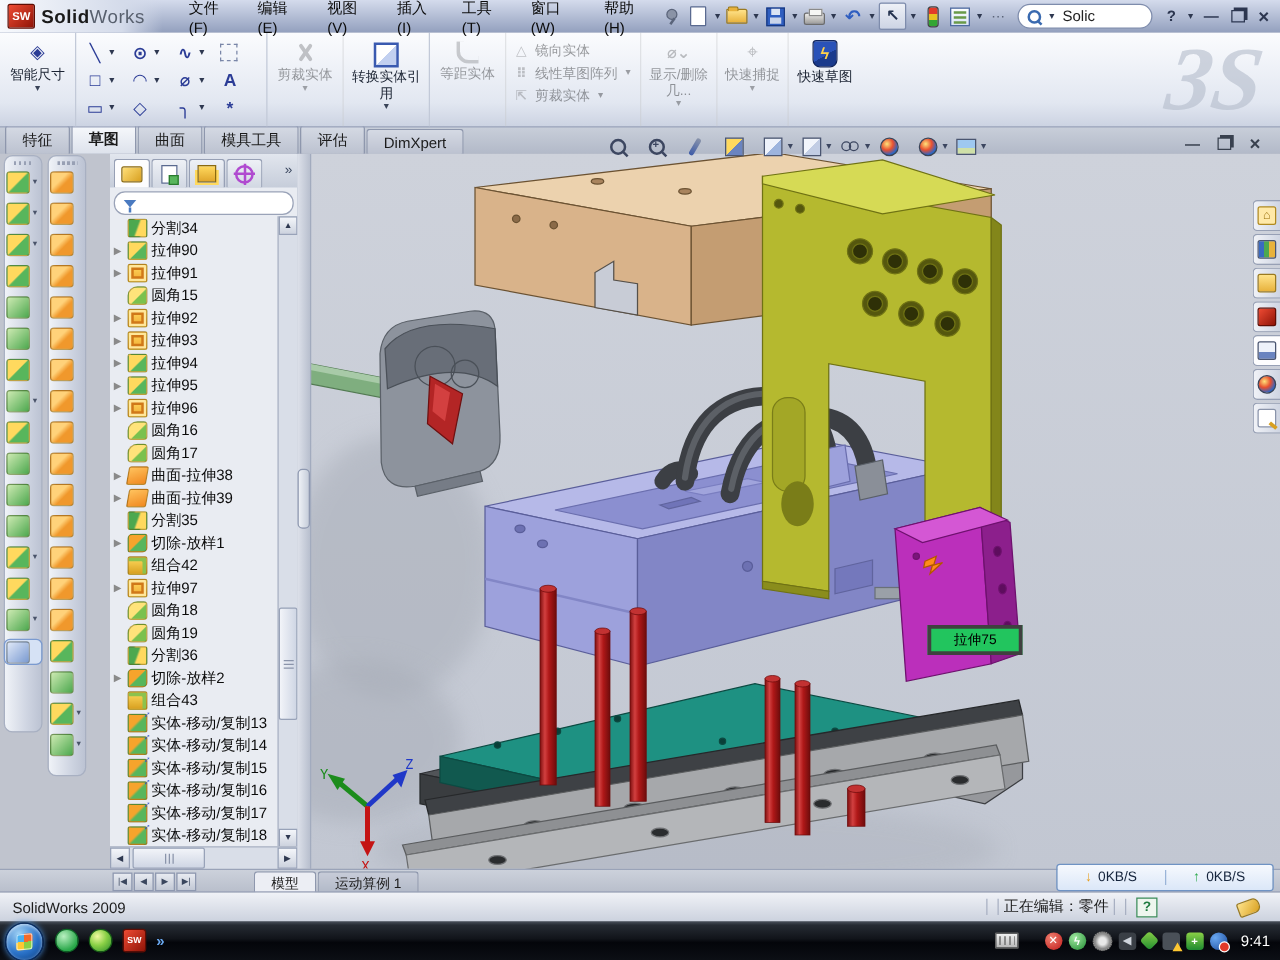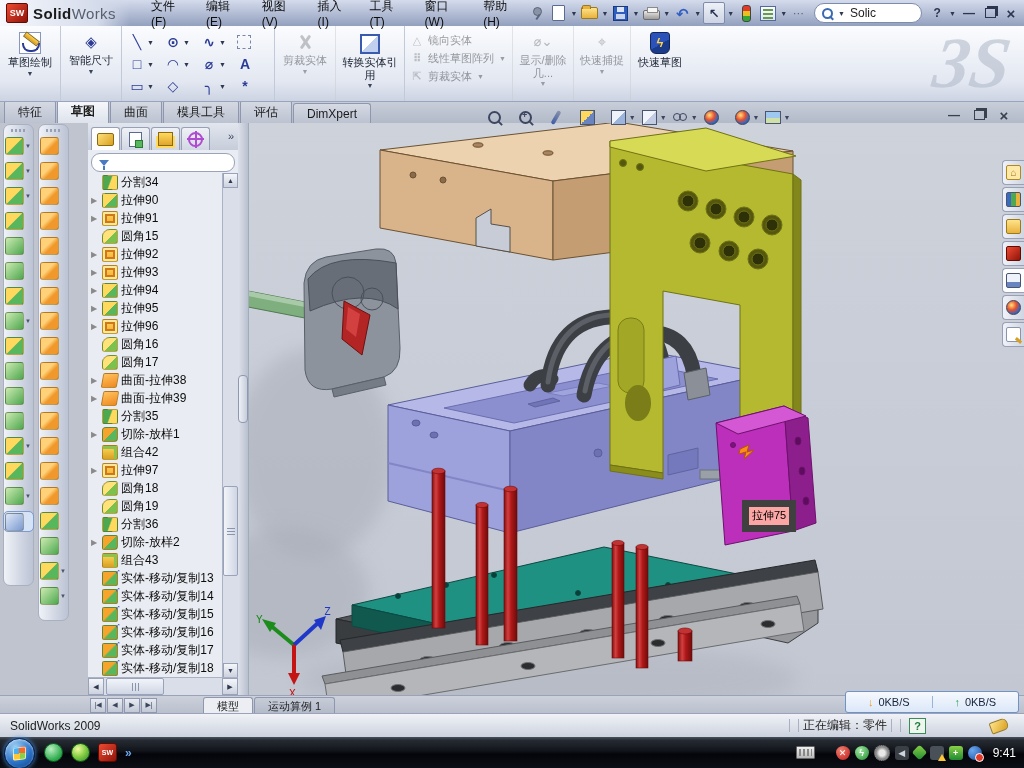--- a/index.html
+++ b/index.html
@@ -140,21 +140,21 @@
   .hcube.alt{background:linear-gradient(135deg,#ffd95e 50%,#6a84c0 50%)}
   .hcube.wire{background:linear-gradient(135deg,#f2f5fb 50%,#c2cde4 50%)}
   .hglass{width:14px;height:8px;position:relative}
   .hglass::before,.hglass::after{content:"";position:absolute;top:0;width:6px;height:6px;border:1px solid #3c4660;border-radius:50%}
   .hglass::before{left:0}.hglass::after{right:0}
   .hball{width:13px;height:13px;border-radius:50%;background:radial-gradient(circle at 35% 32%,#ffe27a,#e85030 40%,#2a66c8 72%,#1e9e4a);border:1px solid #3a4458}
   .hframe{width:14px;height:11px;border:1px solid #4a5570;background:linear-gradient(#9ec8f0 55%,#cfe0a8 55%)}
   .hud .car{color:#3c4660}
   .docwin{position:absolute;left:946px;top:108px;display:flex;align-items:center;gap:9px;z-index:46;color:#39414f}
   .dw{width:16px;height:14px;display:flex;align-items:center;justify-content:center;font-weight:bold;font-size:12px}
-  .tip{position:absolute;left:742px;top:500px;background:#fca5a5;border:7px solid #404040;padding:1px 3px 2px;font-size:11px;color:#000;z-index:30;white-space:nowrap}
+  .tip{position:absolute;left:742px;top:500px;background:#22c55e;border:3px solid #404040;padding:1px 18px 2px;font-size:11px;color:#000;z-index:30;white-space:nowrap}
   .rpane{position:absolute;right:0;top:160px;width:22px;display:flex;flex-direction:column;gap:2px;z-index:25}
   .rtab2{height:23px;background:linear-gradient(90deg,#f0f2f7,#cfd5e2);border:1px solid #97a0b5;border-right:none;border-radius:4px 0 0 4px;display:flex;align-items:center;justify-content:center}
   .rtab2.sel{background:#fdfdfe}
   .rp-ic{width:13px;height:13px;border-radius:2px;display:flex;align-items:center;justify-content:center;font-size:10px}
   .rp-home{color:#9a7210;background:#ffe9a8;border:1px solid #b08a20}
   .rp-lib{background:linear-gradient(90deg,#3a6ac0 33%,#4da84f 33% 66%,#e8b23c 66%);border:1px solid #4a5570}
   .rp-folder{background:linear-gradient(#ffe38a,#e8b23c);border:1px solid #9a7a20}
   .rp-search{background:linear-gradient(135deg,#ef4b33,#8f1408);border:1px solid #5f0d04}
   .rp-palette{background:linear-gradient(#eef2fa 60%,#6a84c0 60%);border:1px solid #4a5570}
   .rp-appear{background:radial-gradient(circle at 35% 32%,#ffe27a,#e85030 40%,#2a66c8 75%,#1e9e4a);border-radius:50%;border:1px solid #3a4458}
@@ -278,27 +278,20 @@
           <span class="restore-glyph"></span>
         </span>
       <span class="wbtn" style="font-size:15px">×</span>
     </div>
   </div>
 
   <div class="commandbar">
     <div class="watermark">3S</div>
     <div class="cmd-group">
       <div class="bigbtn">
-        <span class="cic ic-sketch"></span>
-        <span class="lbl">草图绘制</span>
-        <span class="bcar">▼</span>
-      </div>
-    </div>
-    <div class="cmd-group">
-      <div class="bigbtn">
         <span class="cic ic-dim">◈</span>
         <span class="lbl">智能尺寸</span>
         <span class="bcar">▼</span>
       </div>
     </div>
     <div class="cmd-group">
       <div class="egrid">
 
           <div class="ecell">
             <span class="eg">╲</span>
@@ -366,20 +359,26 @@
         <span class="cic ic-trim"></span>
         <span class="lbl">剪裁实体</span>
         <span class="bcar">▼</span>
       </div>
     </div>
     <div class="cmd-group">
       <div class="bigbtn" style="width:62px">
         <span class="cic ic-convert"></span>
         <span class="lbl">转换实体引用</span>
         <span class="bcar">▼</span>
+      </div>
+    </div>
+    <div class="cmd-group disabled">
+      <div class="bigbtn">
+        <span class="cic ic-offset"></span>
+        <span class="lbl">等距实体</span>
       </div>
     </div>
     <div class="cmd-group disabled">
       <div class="minirows">
 
           <div class="minirow">
             <span class="mr-ic">△</span>
             <span>镜向实体</span>
             <span class="car" style="visibility: hidden;">▼</span>
           </div>

